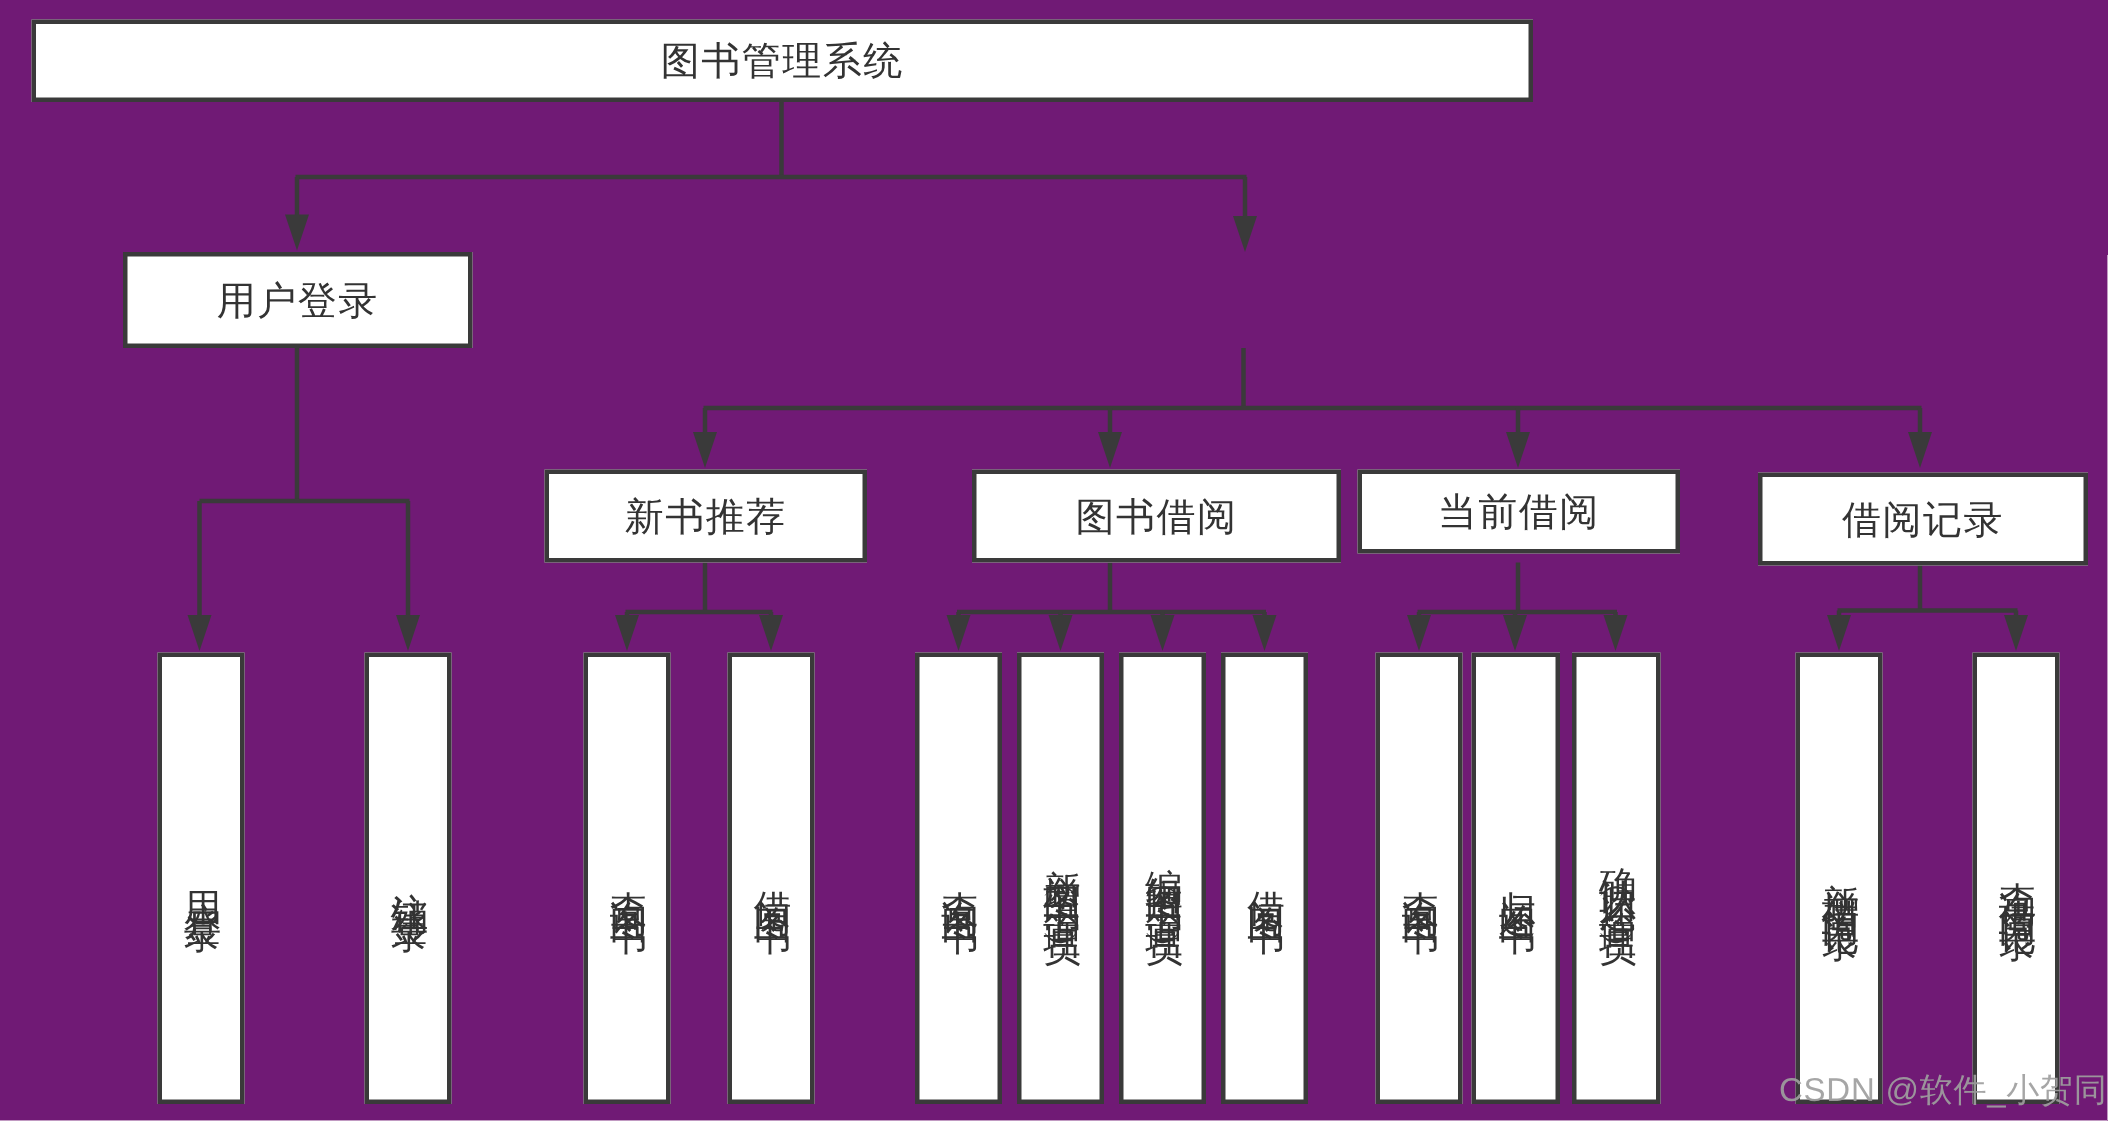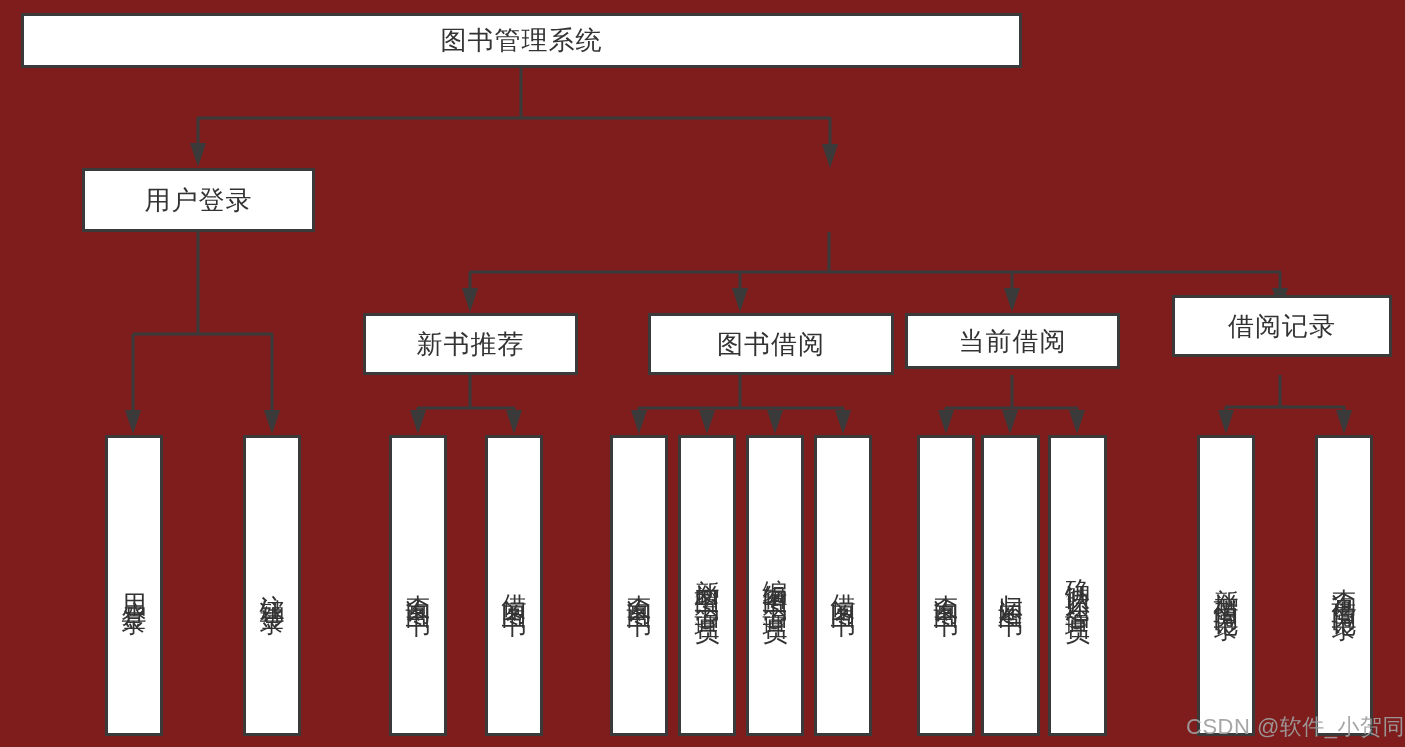--- a/index.html
+++ b/index.html
@@ -1,19 +1,19 @@
 <!DOCTYPE html>
 <html><head>
 <meta charset="utf-8">
 <style>
   html,body { margin:0; padding:0; background:#ffffff; }
   #stage {
     position:relative;
     width:1405px; height:747px;
-    background:#7f1d1d;
+    background:#701a75;
     overflow:hidden;
     font-family:"Liberation Sans", sans-serif;
   }
   #connector-layer { position:absolute; left:0; top:0; z-index:1; }
   .node {
     position:absolute;
     box-sizing:border-box;
     border:3px solid #3a3a3a;
     background:#ffffff;
     display:flex;
@@ -102,21 +102,21 @@
       <polygon points="1336,410 1352,410 1344,434" fill="#3a3a3a"></polygon>
     </svg>
 
   <div class="node" style="left:21px; top:13px; width:1001px; height:55px;">图书管理系统</div>
 
   <div class="node" style="left:82px; top:168px; width:233px; height:64px;">用户登录</div>
 
   <div class="node" style="left:363px; top:313px; width:215px; height:62px;">新书推荐</div>
   <div class="node" style="left:648px; top:313px; width:246px; height:62px;text-align:center;">图书借阅</div>
   <div class="node" style="left:905px; top:313px; width:215px; height:56px;">当前借阅</div>
-  <div class="node" style="left:1172px; top:295px; width:220px; height:62px;">借阅记录</div>
+  <div class="node" style="left:1172px; top:315px; width:220px; height:62px;">借阅记录</div>
 
   <div class="node leaf" style="left:105px; top:435px; width:58px; height:301px;">用户登录</div>
   <div class="node leaf" style="left:243px; top:435px; width:58px; height:301px;">注销登录</div>
 
   <div class="node leaf" style="left:389px; top:435px; width:58px; height:301px;">查询图书</div>
   <div class="node leaf" style="left:485px; top:435px; width:58px; height:301px;">借阅图书</div>
 
   <div class="node leaf" style="left:610px; top:435px; width:58px; height:301px;">查询图书</div>
   <div class="node leaf" style="left:678px; top:435px; width:58px; height:301px;">新增图书（管理员）</div>
   <div class="node leaf" style="left:746px; top:435px; width:58px; height:301px;">编辑图书（管理员）</div>

